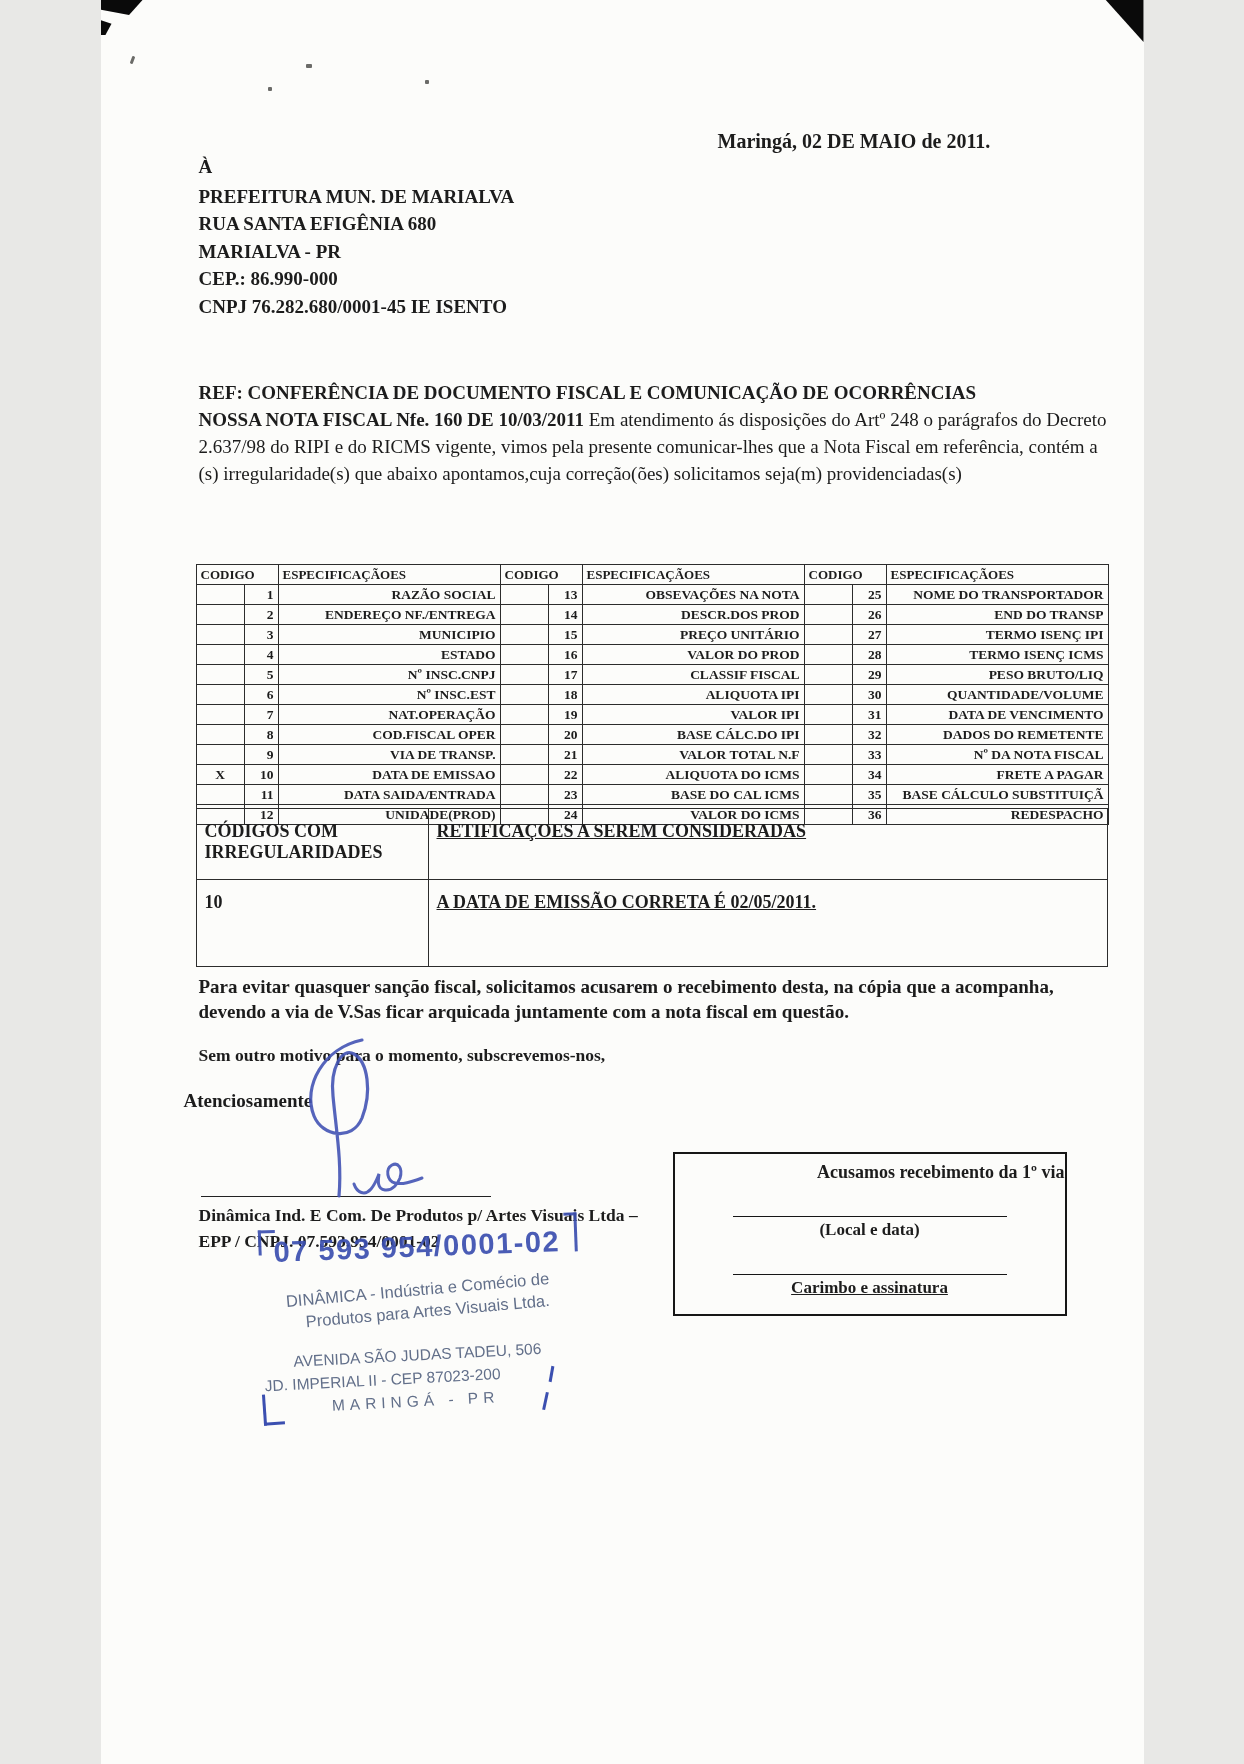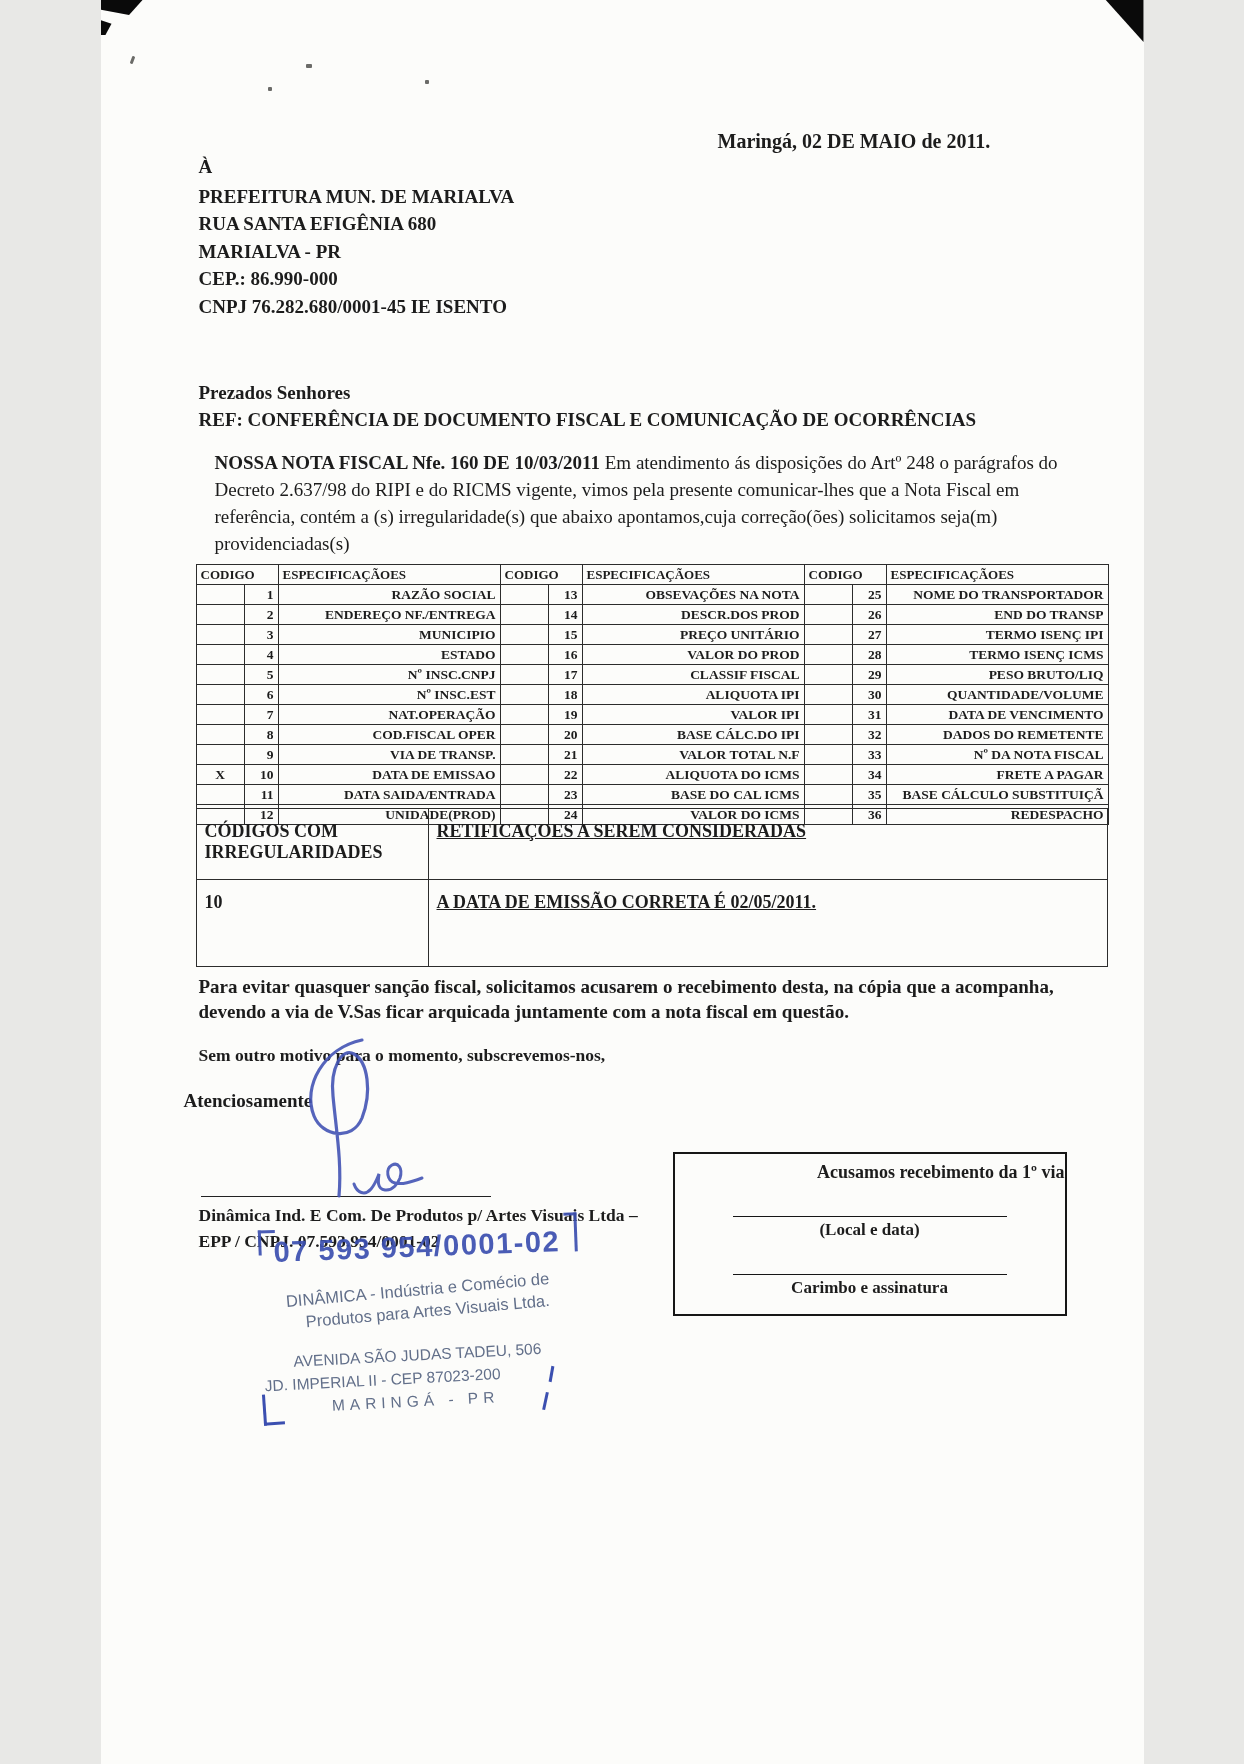--- a/index.html
+++ b/index.html
@@ -15,21 +15,21 @@
   .tr-wedge { right:0; top:0; width:46px; height:42px; clip-path:polygon(18% 0,100% 0,100% 100%); }
   .speck { position:absolute; background:#6b6b68; border-radius:1px; }
 
   
   .date-line { position:absolute; left:617px; top:130px; font-weight:bold; font-size:20px; }
   .recipient { position:absolute; left:98px; top:153px; font-weight:bold; font-size:19px; line-height:27.5px; }
   .recipient .salutation { margin-bottom:2px; }
 
   .intro { position:absolute; left:98px; top:379px; width:916px; font-size:19px; line-height:27px; }
   .intro .greeting, .intro .ref { font-weight:bold; }
-  .intro p { margin:16px; }
+  .intro p { margin:0; }
   .intro .lead { font-weight:bold; }
 
   
   .codes-table {
     position:absolute; left:95px; top:548px; width:912px;
     border-collapse:collapse; table-layout:fixed;
     font-size:13.5px; font-weight:bold; line-height:15px;margin-top:16px;
   }
   .codes-table th, .codes-table td {
     border:1px solid #2c2c2c; padding:1px 4px; height:17px; overflow:hidden; white-space:nowrap;
@@ -86,21 +86,21 @@
   .tick { position:absolute; background:#3b4fb0; }
   .tick1 { left:449px; top:1366px; width:3px; height:16px; transform:rotate(10deg); }
   .tick2 { left:443px; top:1392px; width:3px; height:18px; transform:rotate(12deg); }
 
   
   .receipt-box { position:absolute; left:572px; top:1152px; width:390px; height:160px; border:2px solid #161616; }
   .receipt-title { position:absolute; top:8px; left:0; right:0; text-align:right; font-weight:bold; font-size:18px; }
   .receipt-line { position:absolute; left:58px; right:58px; border-top:1.8px solid #161616; }
   .line1 { top:62px; } .line2 { top:120px; }
   .receipt-label { position:absolute; left:0; right:0; text-align:center; font-weight:bold; font-size:17px; }
-  .label1 { top:66px; } .label2 { top:124px; }
+  .label1 { top:66px; } .label2 { top:124px;text-decoration:underline; }
 </style>
 </head>
 <body>
 
 <div class="page">
 
   <div class="artifact tl-blob1"></div>
   <div class="artifact tl-blob2"></div>
   <div class="artifact tr-wedge"></div>
   <div class="speck" style="left:30px;top:56px;width:3px;height:8px;transform:rotate(20deg);"></div>
@@ -113,21 +113,20 @@
   <div class="recipient">
     <div class="salutation">À</div>
     <div>PREFEITURA MUN. DE MARIALVA</div>
     <div>RUA SANTA EFIGÊNIA 680</div>
     <div>MARIALVA - PR</div>
     <div>CEP.: 86.990-000</div>
     <div>CNPJ 76.282.680/0001-45  IE ISENTO</div>
   </div>
 
   <div class="intro">
-    <div class="greeting">Prezados Senhores</div>
     <div class="ref">REF: CONFERÊNCIA DE DOCUMENTO FISCAL E COMUNICAÇÃO DE OCORRÊNCIAS</div>
     <p><span class="lead">NOSSA NOTA FISCAL Nfe. 160 DE 10/03/2011</span><span> Em atendimento ás disposições do Artº 248 o parágrafos do Decreto 2.637/98 do RIPI e do RICMS vigente, vimos pela presente comunicar-lhes que a Nota Fiscal em referência, contém a (s) irregularidade(s) que abaixo apontamos,cuja correção(ões) solicitamos seja(m) providenciadas(s)</span></p>
   </div>
 
   <table class="codes-table">
     <colgroup>
       <col style="width:48px">
         <col style="width:34px">
         <col style="width:222px">
       <col style="width:48px">

